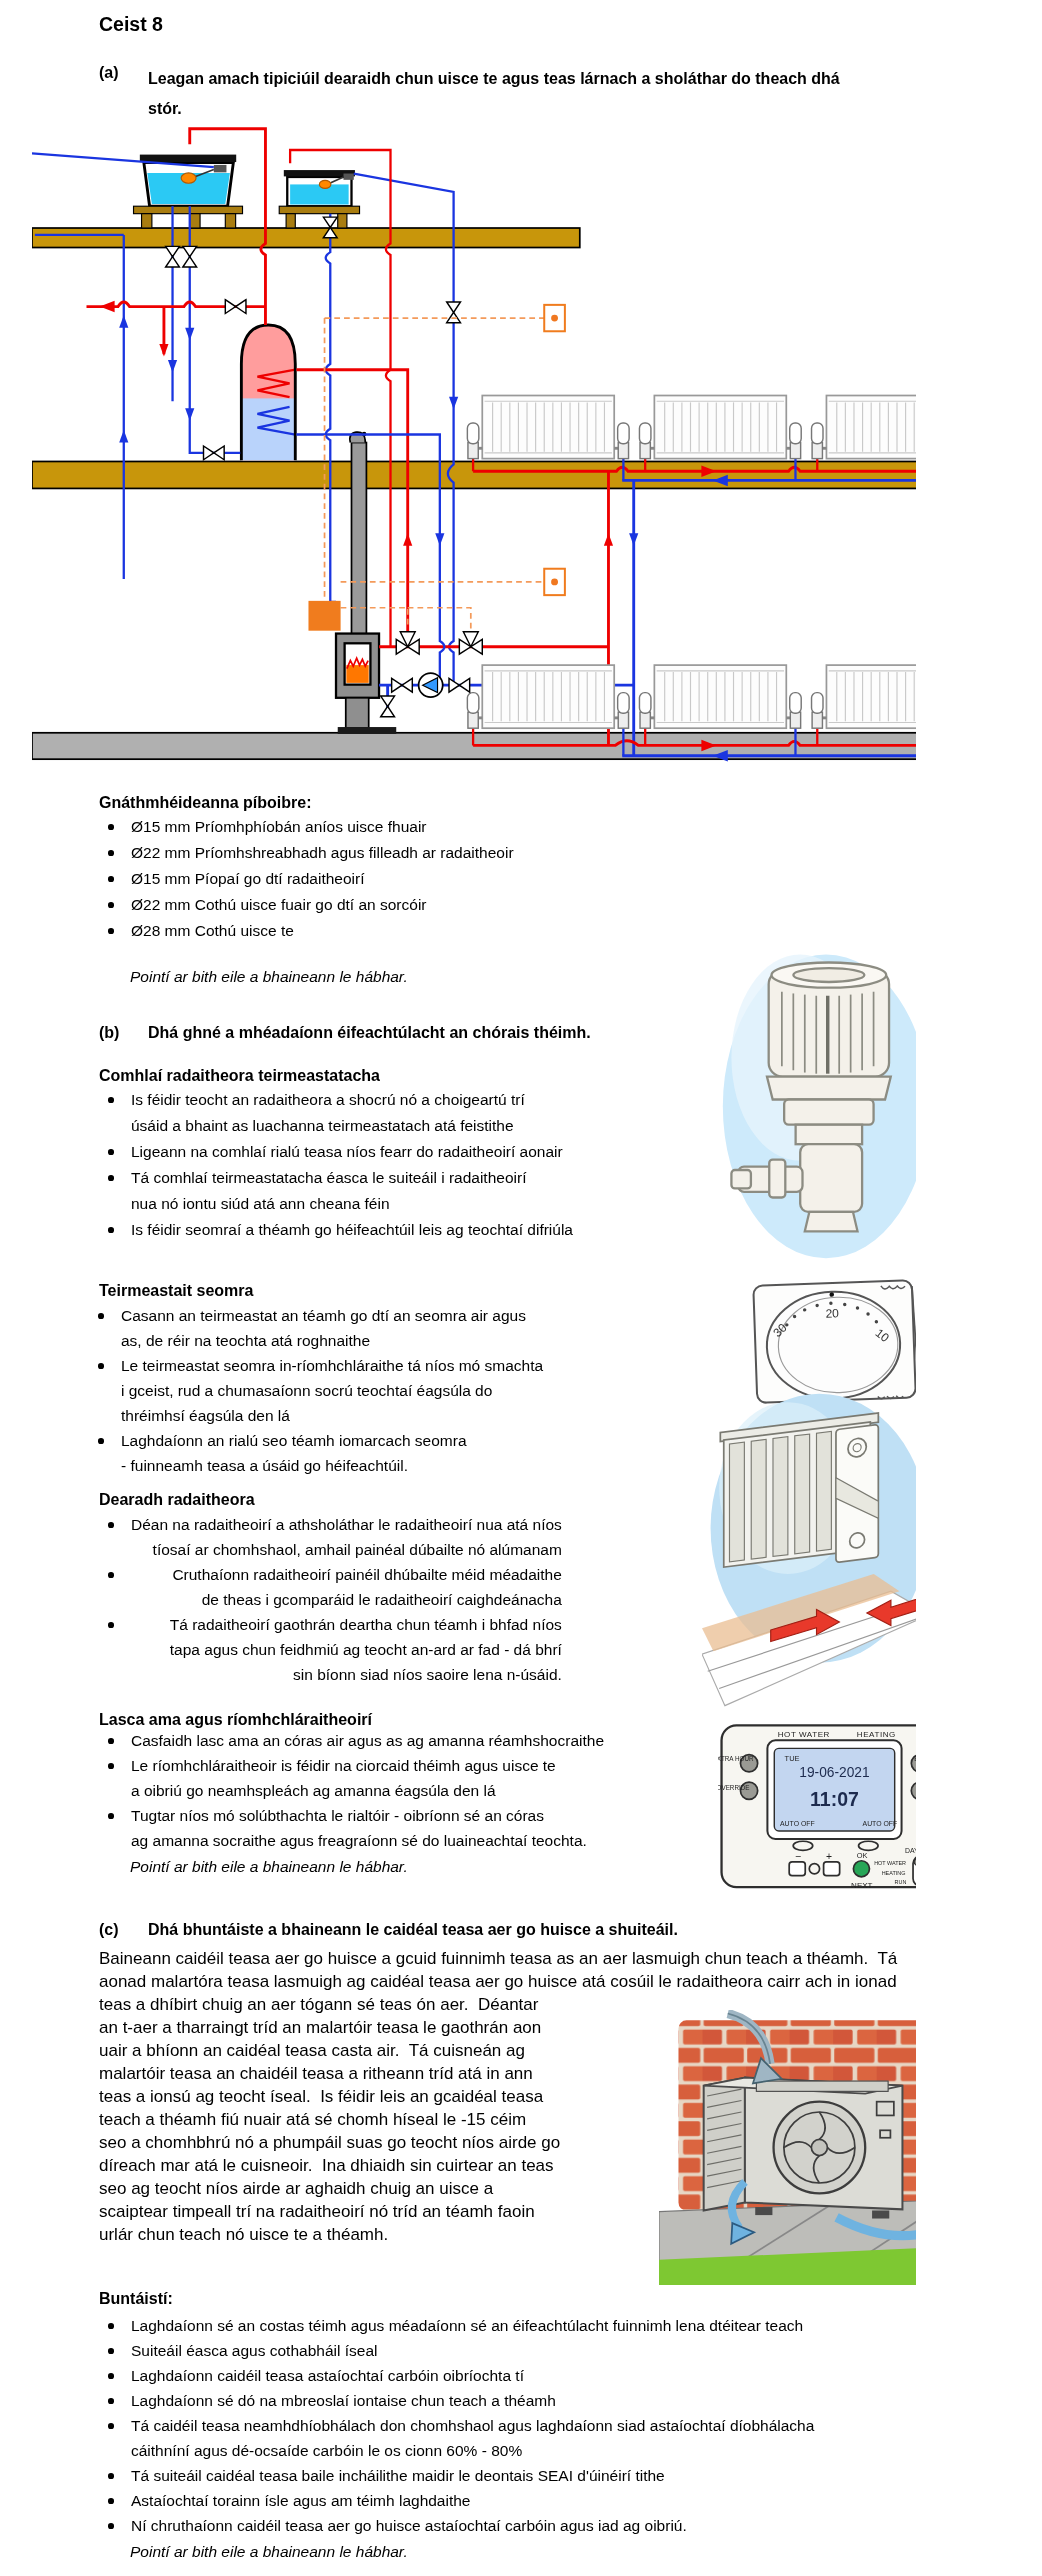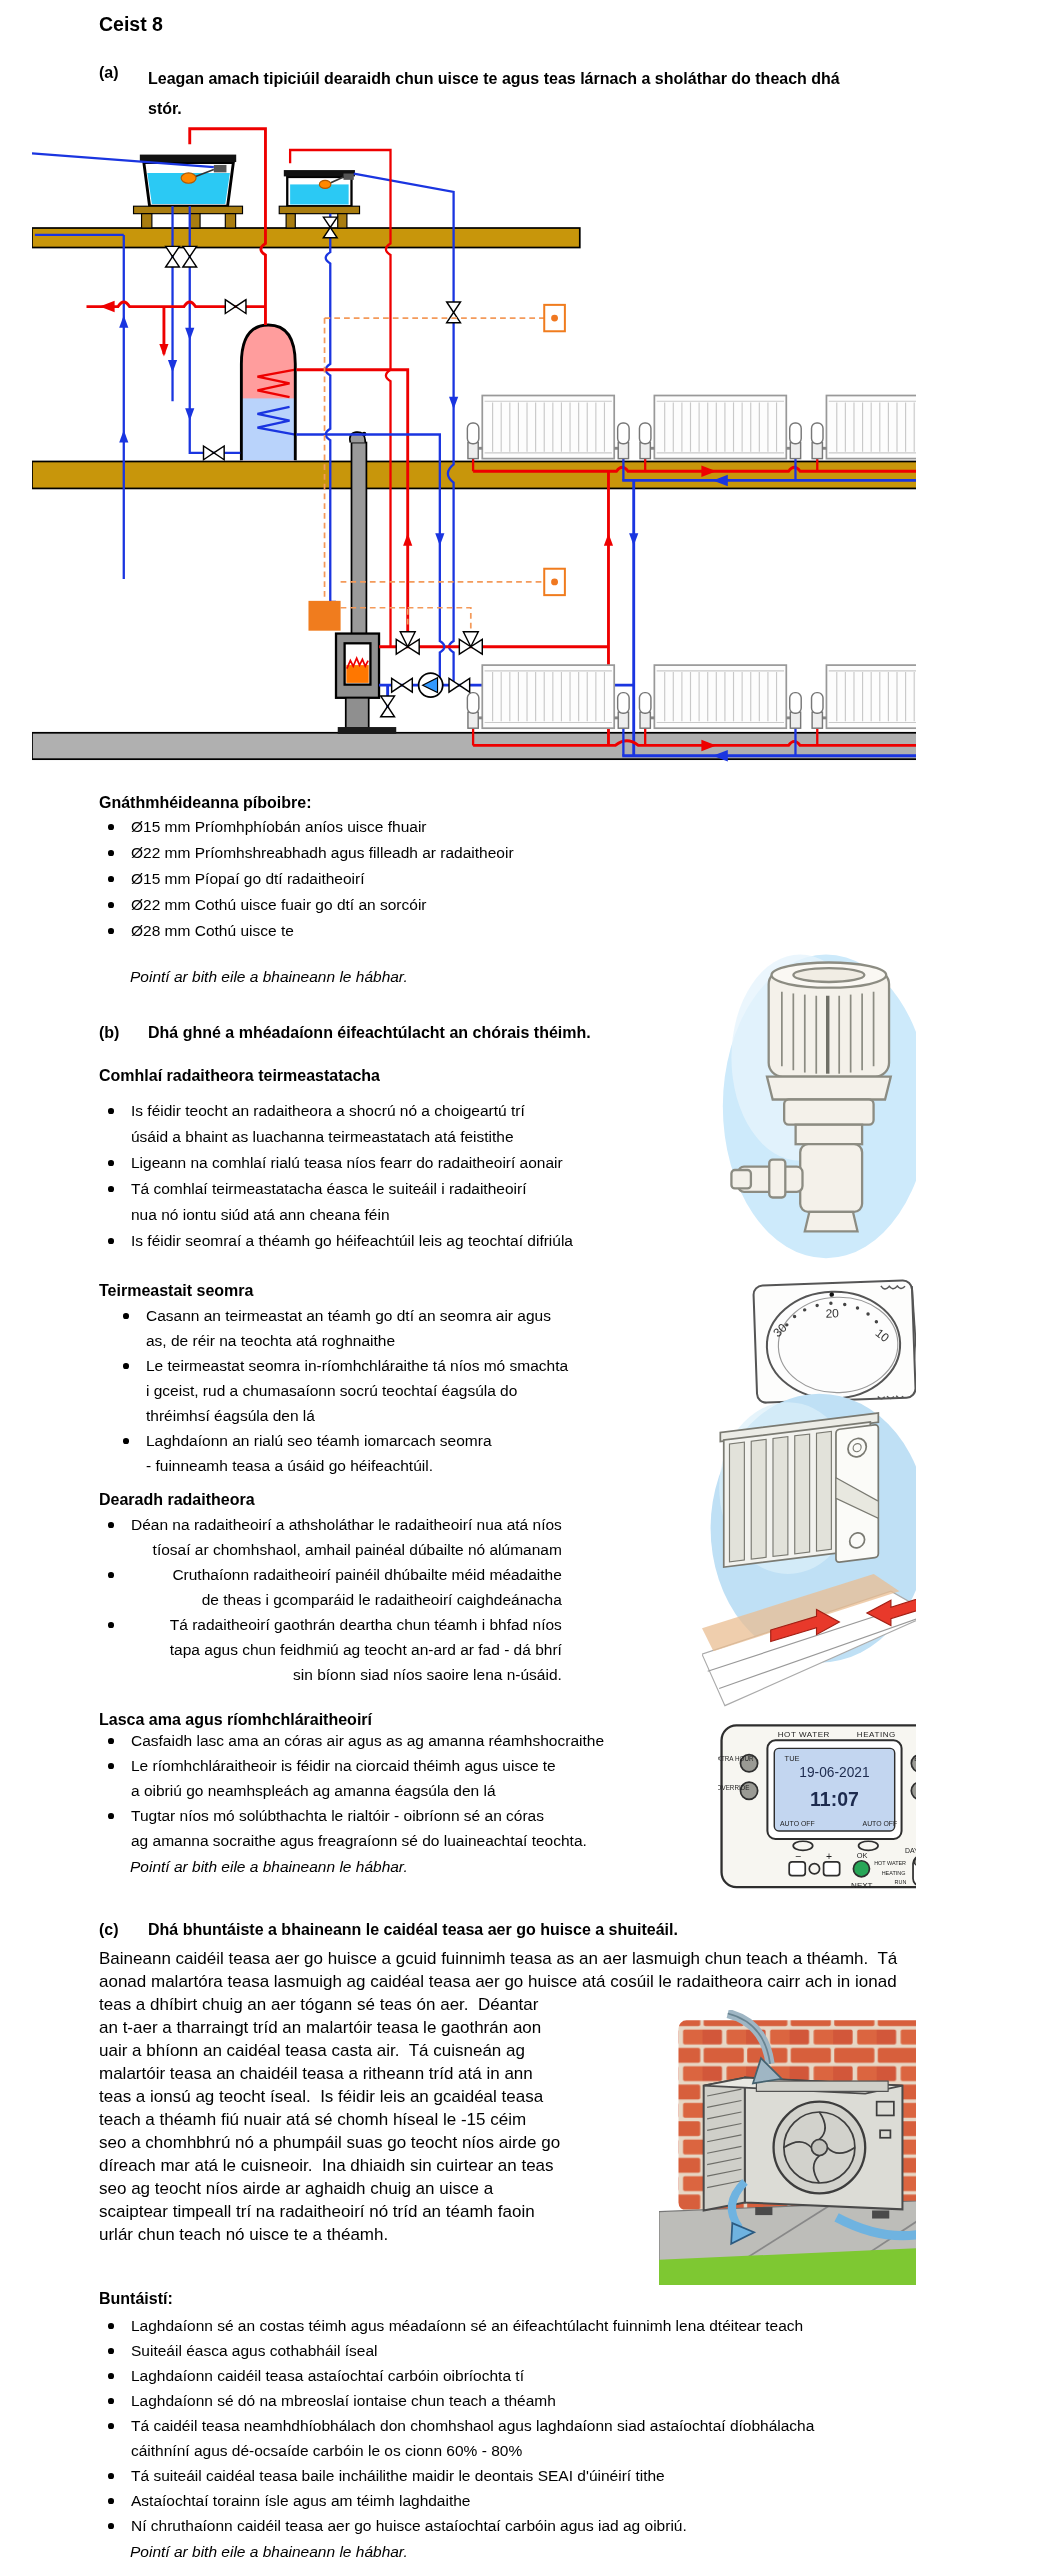--- a/index.html
+++ b/index.html
@@ -253,32 +253,32 @@
       <div class="bline b">Ø28 mm Cothú uisce te</div>
     </div>
   <div class="abs note" style="left:130px;top:968px;">Pointí ar bith eile a bhaineann le hábhar.</div>
 
   <div class="abs srow" style="left:99px;top:1024px;">
     <div class="slabel">(b)</div>
     <div class="h">Dhá ghné a mhéadaíonn éifeachtúlacht an chórais théimh.</div>
   </div>
 
   <div class="abs h" style="left:99px;top:1067px;">Comhlaí radaitheora teirmeastatacha</div>
-  <div class="abs blist" style="left:99px;top:1087px;margin-top:11px;">
+  <div class="abs blist" style="left:99px;top:1087px;">
 
   <div class="bline b">Is féidir teocht an radaitheora a shocrú nó a choigeartú trí</div>
       <div class="bline c">úsáid a bhaint as luachanna teirmeastatach atá feistithe</div>
       <div class="bline b">Ligeann na comhlaí rialú teasa níos fearr do radaitheoirí aonair</div>
       <div class="bline b">Tá comhlaí teirmeastatacha éasca le suiteáil i radaitheoirí</div>
       <div class="bline c">nua nó iontu siúd atá ann cheana féin</div>
       <div class="bline b">Is féidir seomraí a théamh go héifeachtúil leis ag teochtaí difriúla</div>
     </div>
 
   <div class="abs h" style="left:99px;top:1282px;">Teirmeastait seomra</div>
-  <div class="abs blist lh44" style="left:114px;top:1303px;">
+  <div class="abs blist lh44" style="left:89px;top:1303px;">
 
   <div class="bline b">Casann an teirmeastat an téamh go dtí an seomra air agus</div>
       <div class="bline c">as, de réir na teochta atá roghnaithe</div>
       <div class="bline b">Le teirmeastat seomra in-ríomhchláraithe tá níos mó smachta</div>
       <div class="bline c">i gceist, rud a chumasaíonn socrú teochtaí éagsúla do</div>
       <div class="bline c">thréimhsí éagsúla den lá</div>
       <div class="bline b">Laghdaíonn an rialú seo téamh iomarcach seomra</div>
       <div class="bline c">- fuinneamh teasa a úsáid go héifeachtúil.</div>
     </div>
 

